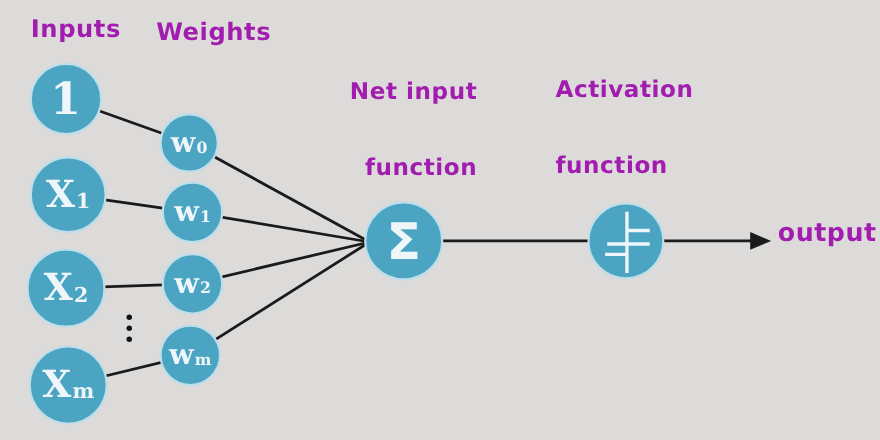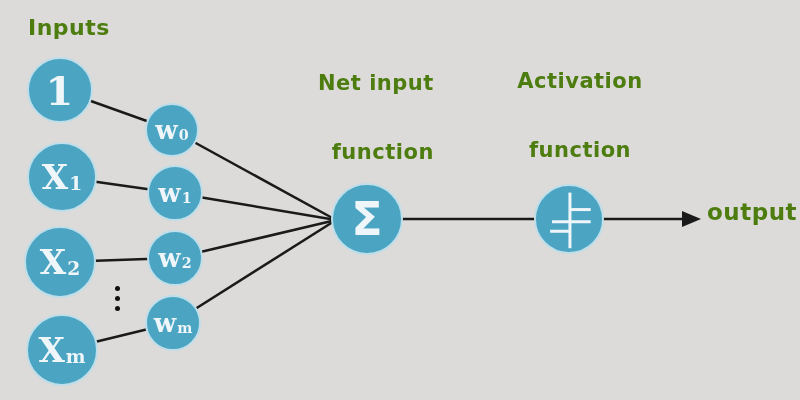--- a/index.html
+++ b/index.html
@@ -12,21 +12,21 @@
     font-family: "DejaVu Sans", sans-serif;
   }
   .wires {
     position: absolute;
     left: 0; top: 0;
     z-index: 1;
   }
   .red-label {
     position: absolute;
     z-index: 3;
-    color: #4d7c0f;
+    color: #a21caf;
     font-weight: bold;
     font-size: 22px;
     letter-spacing: 0.5px;
     line-height: 23px;
     white-space: pre;
   }
   .node {
     position: absolute;
     z-index: 2;
     border-radius: 50%;
@@ -78,25 +78,26 @@
       <line x1="173" y1="323" x2="336" y2="220"></line>
 
       <line x1="367" y1="219" x2="540" y2="219"></line>
 
       <line x1="600" y1="219" x2="686" y2="219"></line>
     </g>
     <polygon points="682,211 701,219 682,227" fill="#1a1a1a"></polygon>
   </svg>
 
   <div class="red-label" style="left:28px; top:16px;">Inputs</div>
+  <div class="red-label" style="left:142px; top:18px;">Weights</div>
   <div class="red-label" style="left:318px; top:26px; font-size:21px;text-align:right;">
     <div>Net input</div>
     <div>function</div>
   </div>
-  <div class="red-label" style="left:505px; top:24px; width:150px; text-align:center; font-size:21px;">
+  <div class="red-label" style="left:505px; top:24px; width:150px; text-align:left; font-size:21px;">
     <div>Activation</div>
     <div>function</div>
   </div>
   <div class="red-label" style="left:707px; top:201px; font-size:23px;">output</div>
 
   <div class="node" style="left:27px; top:57px; width:66px; height:66px; font-size:40px;">
     <span class="nb">1</span>
       <span class="ns"></span>
   </div>
   <div class="node" style="left:27px; top:142px; width:70px; height:70px; font-size:34px;">

